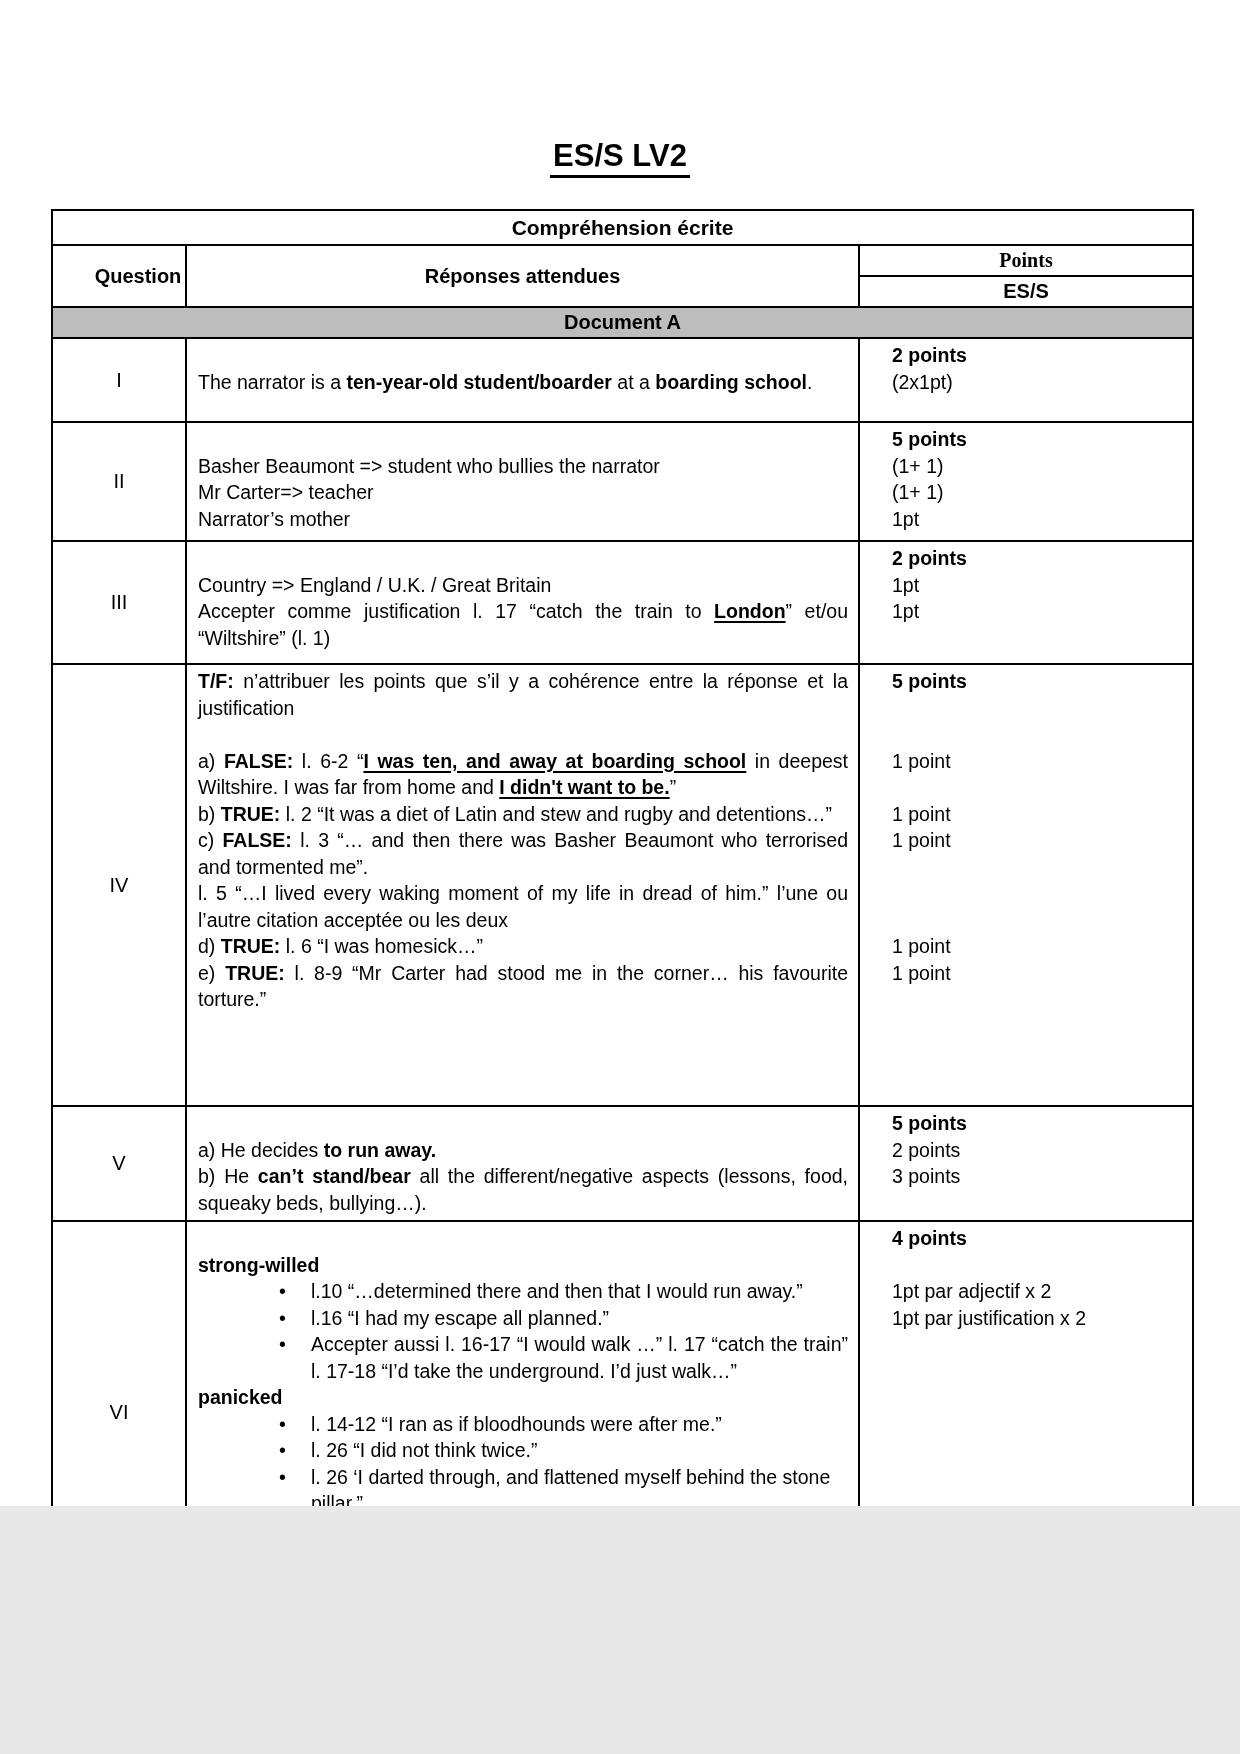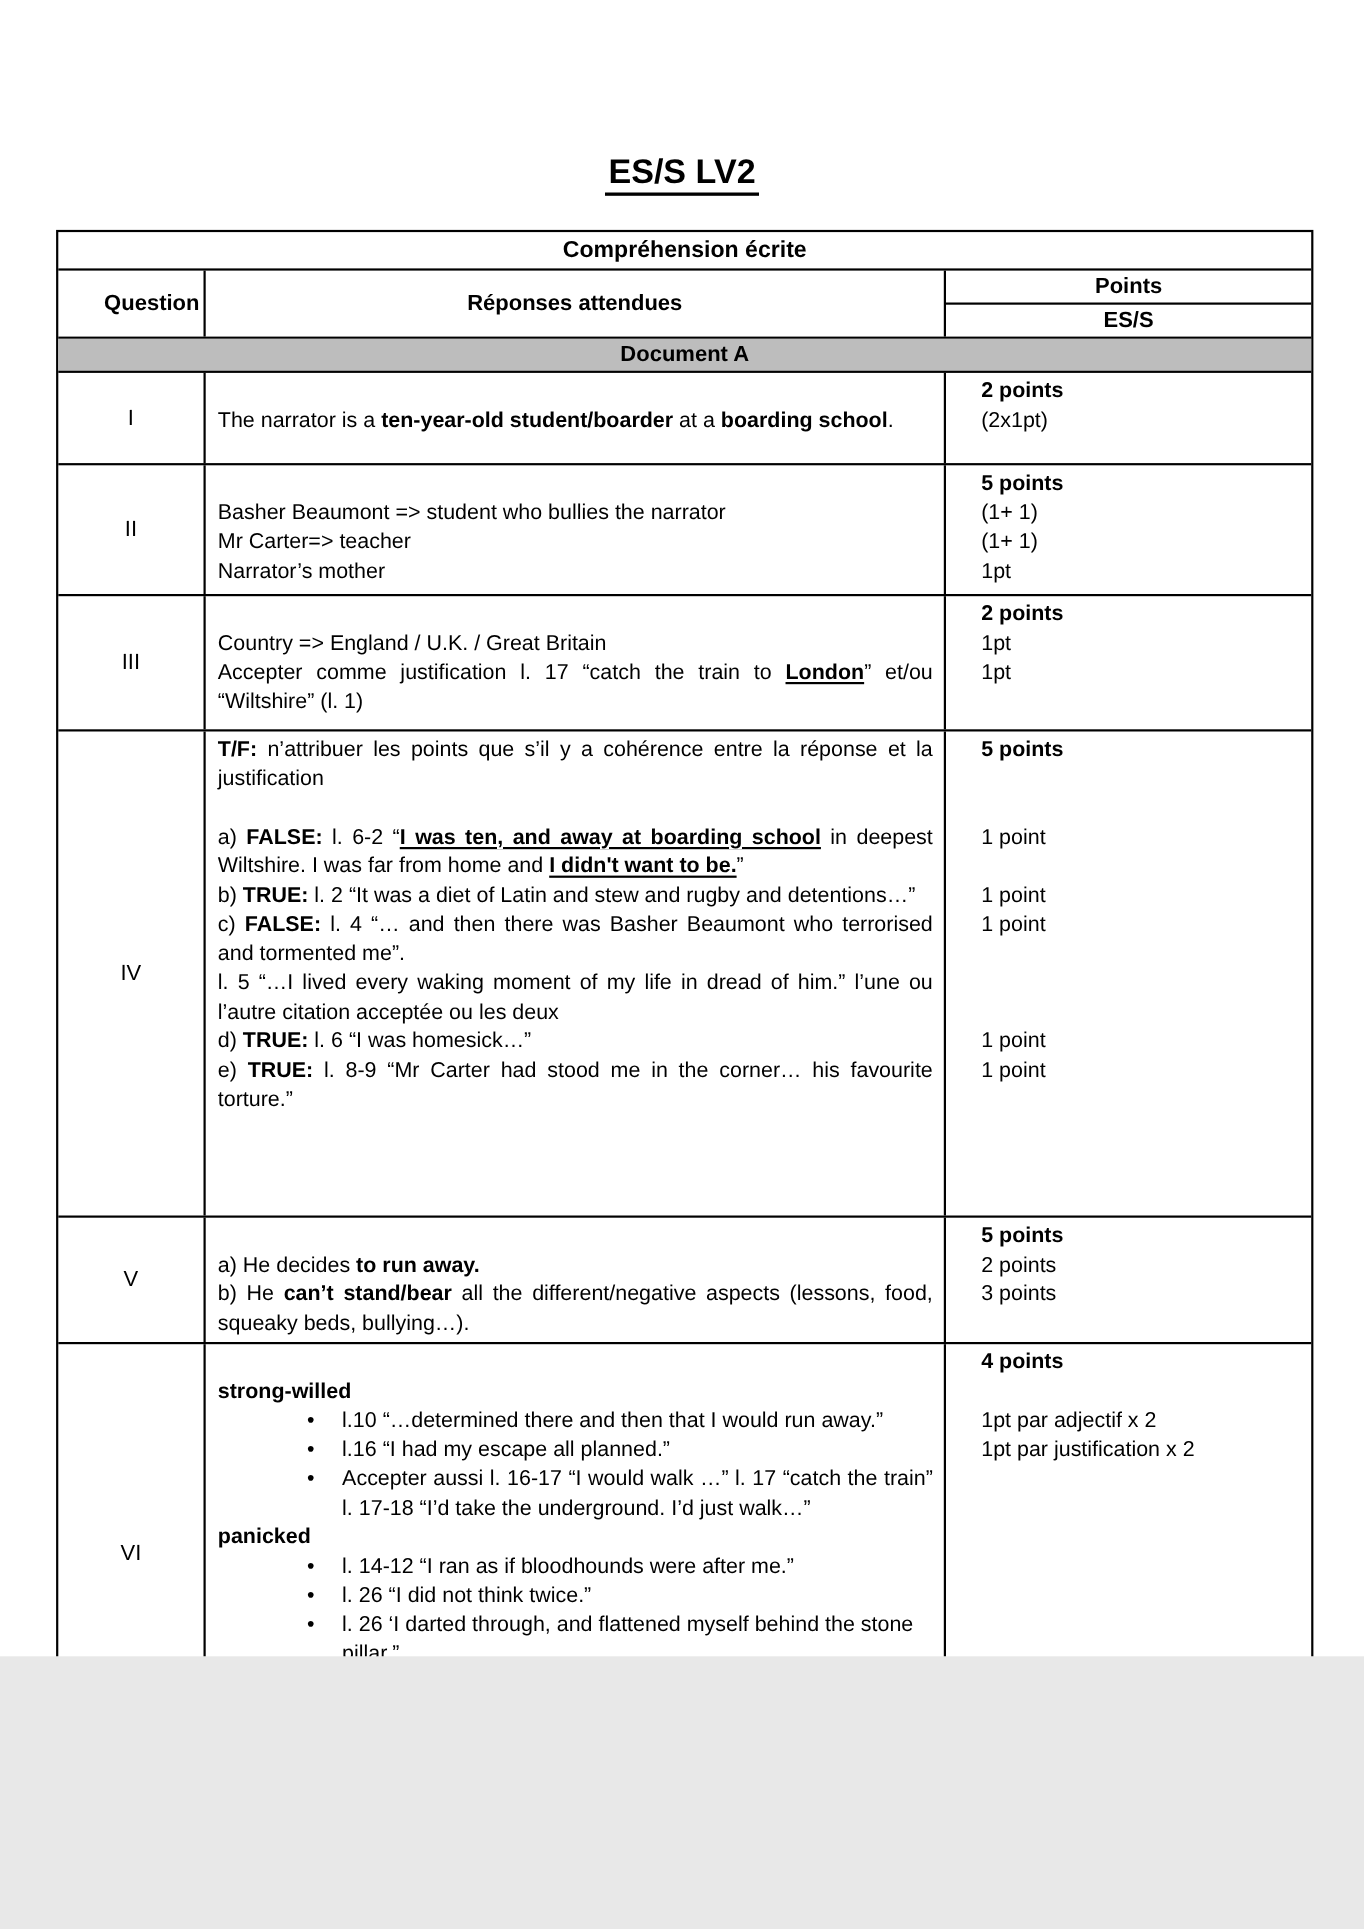--- a/index.html
+++ b/index.html
@@ -11,21 +11,21 @@
   .doc-table{position:absolute;left:51px;top:209px;width:1143px;border:2px solid #000;box-sizing:border-box;}
   .thead-title{text-align:center;font-weight:bold;font-size:21px;line-height:27px;
                padding:3px 0 3px;border-bottom:2px solid #000;}
   .header-row{display:flex;border-bottom:2px solid #000;height:60px;}
   .h-question{width:134px;min-width:134px;box-sizing:border-box;border-right:2px solid #000;
               display:flex;align-items:center;justify-content:center;font-weight:bold;font-size:20px;padding-left:38px;}
   .h-responses{flex:1;box-sizing:border-box;border-right:2px solid #000;
                display:flex;align-items:center;justify-content:center;font-weight:bold;font-size:20px;}
   .h-points{width:332px;min-width:332px;display:flex;flex-direction:column;}
   .h-points-top{flex:1;border-bottom:2px solid #000;display:flex;align-items:center;justify-content:center;
-                font-weight:bold;font-size:20px;}
+                font-weight:bold;font-size:20px;font-family:Liberation Serif, serif;}
   .h-points-bottom{flex:1;display:flex;align-items:center;justify-content:center;font-weight:bold;font-size:20px;}
   .doc-a{text-align:center;font-weight:bold;font-size:20px;line-height:27px;padding:1px 0;background:#bdbdbd;}
   .data-row{display:flex;border-top:2px solid #000;position:relative;}
   .data-row::after{content:"";position:absolute;top:0;bottom:0;right:332px;width:2px;background:#000;}
   .cell-label{width:134px;min-width:134px;box-sizing:border-box;border-right:2px solid #000;
               display:flex;align-items:center;justify-content:center;font-size:20px;}
   .cell-body{flex:1;display:flex;flex-direction:column;padding:3px 0 4px;}
   .subrow{display:flex;}
   .sub-content{flex:1;font-size:19.5px;line-height:26.5px;padding:0 12px 0 11px;}
   .sub-points{width:332px;min-width:332px;box-sizing:border-box;font-size:19.5px;line-height:26.5px;
@@ -133,21 +133,21 @@
             </div>
             <div class="subrow">
               <div class="sub-content justify"><span class="">a) </span><span class="b">FALSE:</span><span class=""> l. 6-2 “</span><span class="b u">I was ten, and away at boarding school</span><span class=""> in deepest Wiltshire. I was far from home and </span><span class="b u">I didn't want to be.</span><span class="">”</span></div>
               <div class="sub-points">1 point</div>
             </div>
             <div class="subrow">
               <div class="sub-content justify"><span class="">b) </span><span class="b">TRUE:</span><span class=""> l. 2 “It was a diet of Latin and stew and rugby and detentions…”</span></div>
               <div class="sub-points">1 point</div>
             </div>
             <div class="subrow">
-              <div class="sub-content justify"><span class="">c) </span><span class="b">FALSE:</span><span class=""> l. 4 “… and then there was Basher Beaumont who terrorised and tormented me”.</span></div>
+              <div class="sub-content justify"><span class="">c) </span><span class="b">FALSE:</span><span class=""> l. 3 “… and then there was Basher Beaumont who terrorised and tormented me”.</span></div>
               <div class="sub-points">1 point</div>
             </div>
             <div class="subrow">
               <div class="sub-content justify"><span class="">l. 5 “…I lived every waking moment of my life in dread of him.” l’une ou l’autre citation acceptée ou les deux</span></div>
               <div class="sub-points">&nbsp;</div>
             </div>
             <div class="subrow">
               <div class="sub-content"><span class="">d) </span><span class="b">TRUE:</span><span class=""> l. 6 “I was homesick…”</span></div>
               <div class="sub-points">1 point</div>
             </div>

